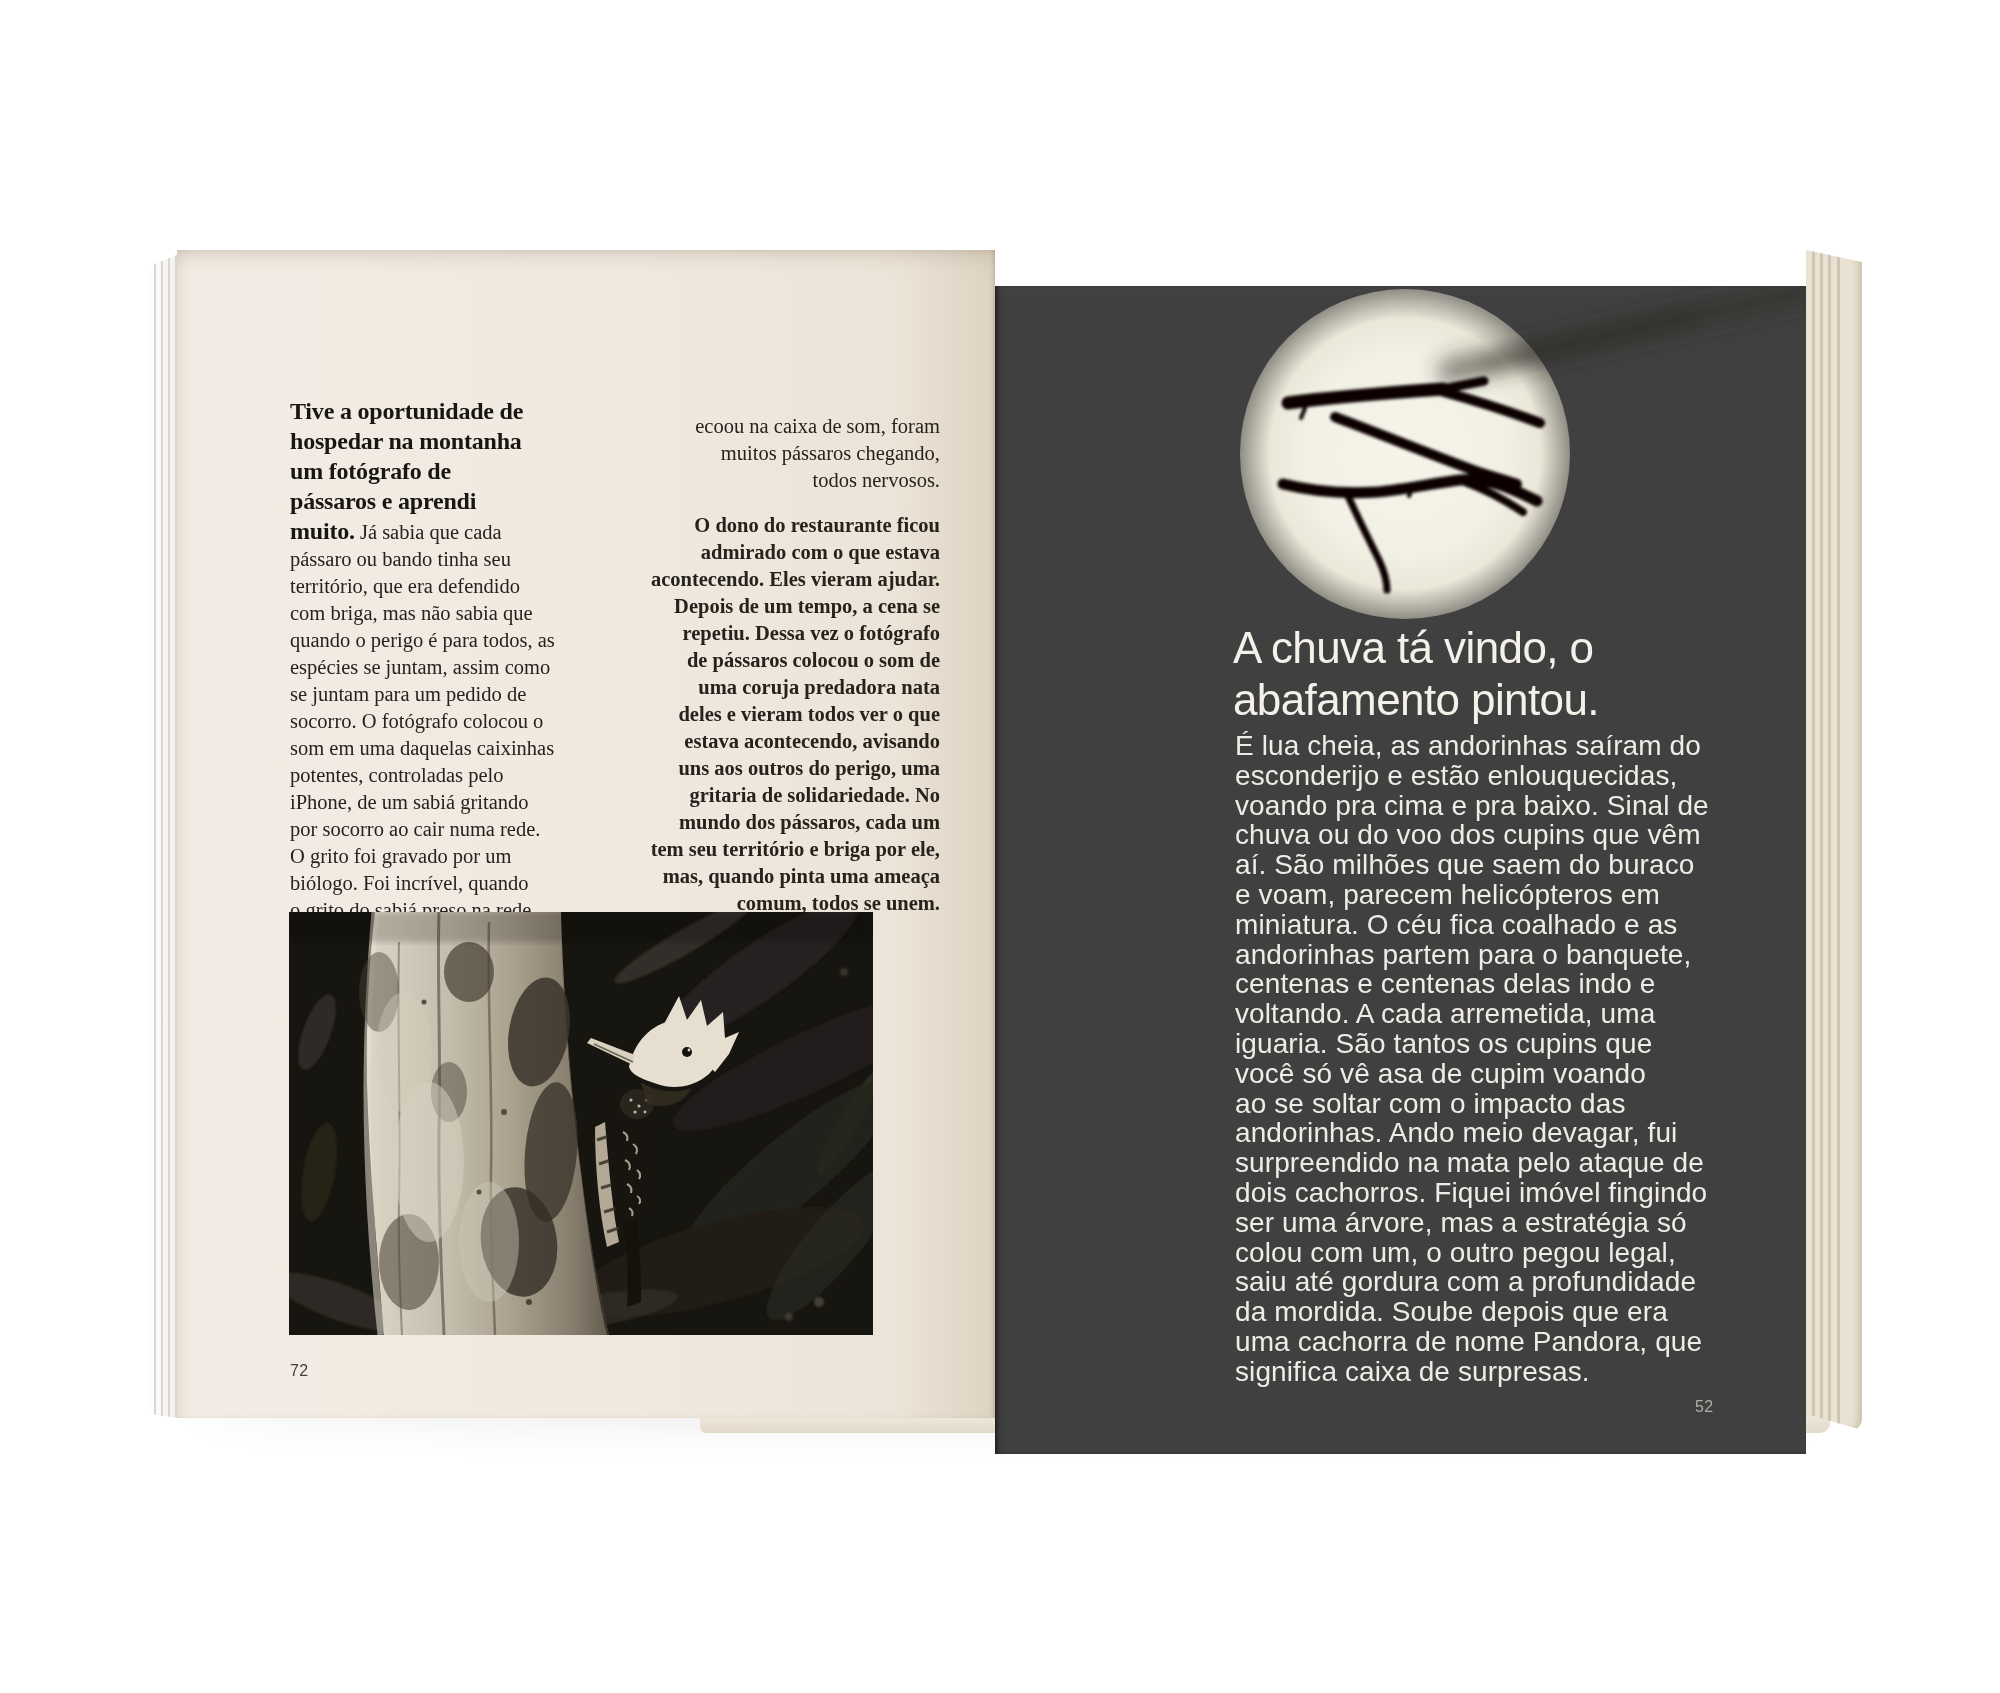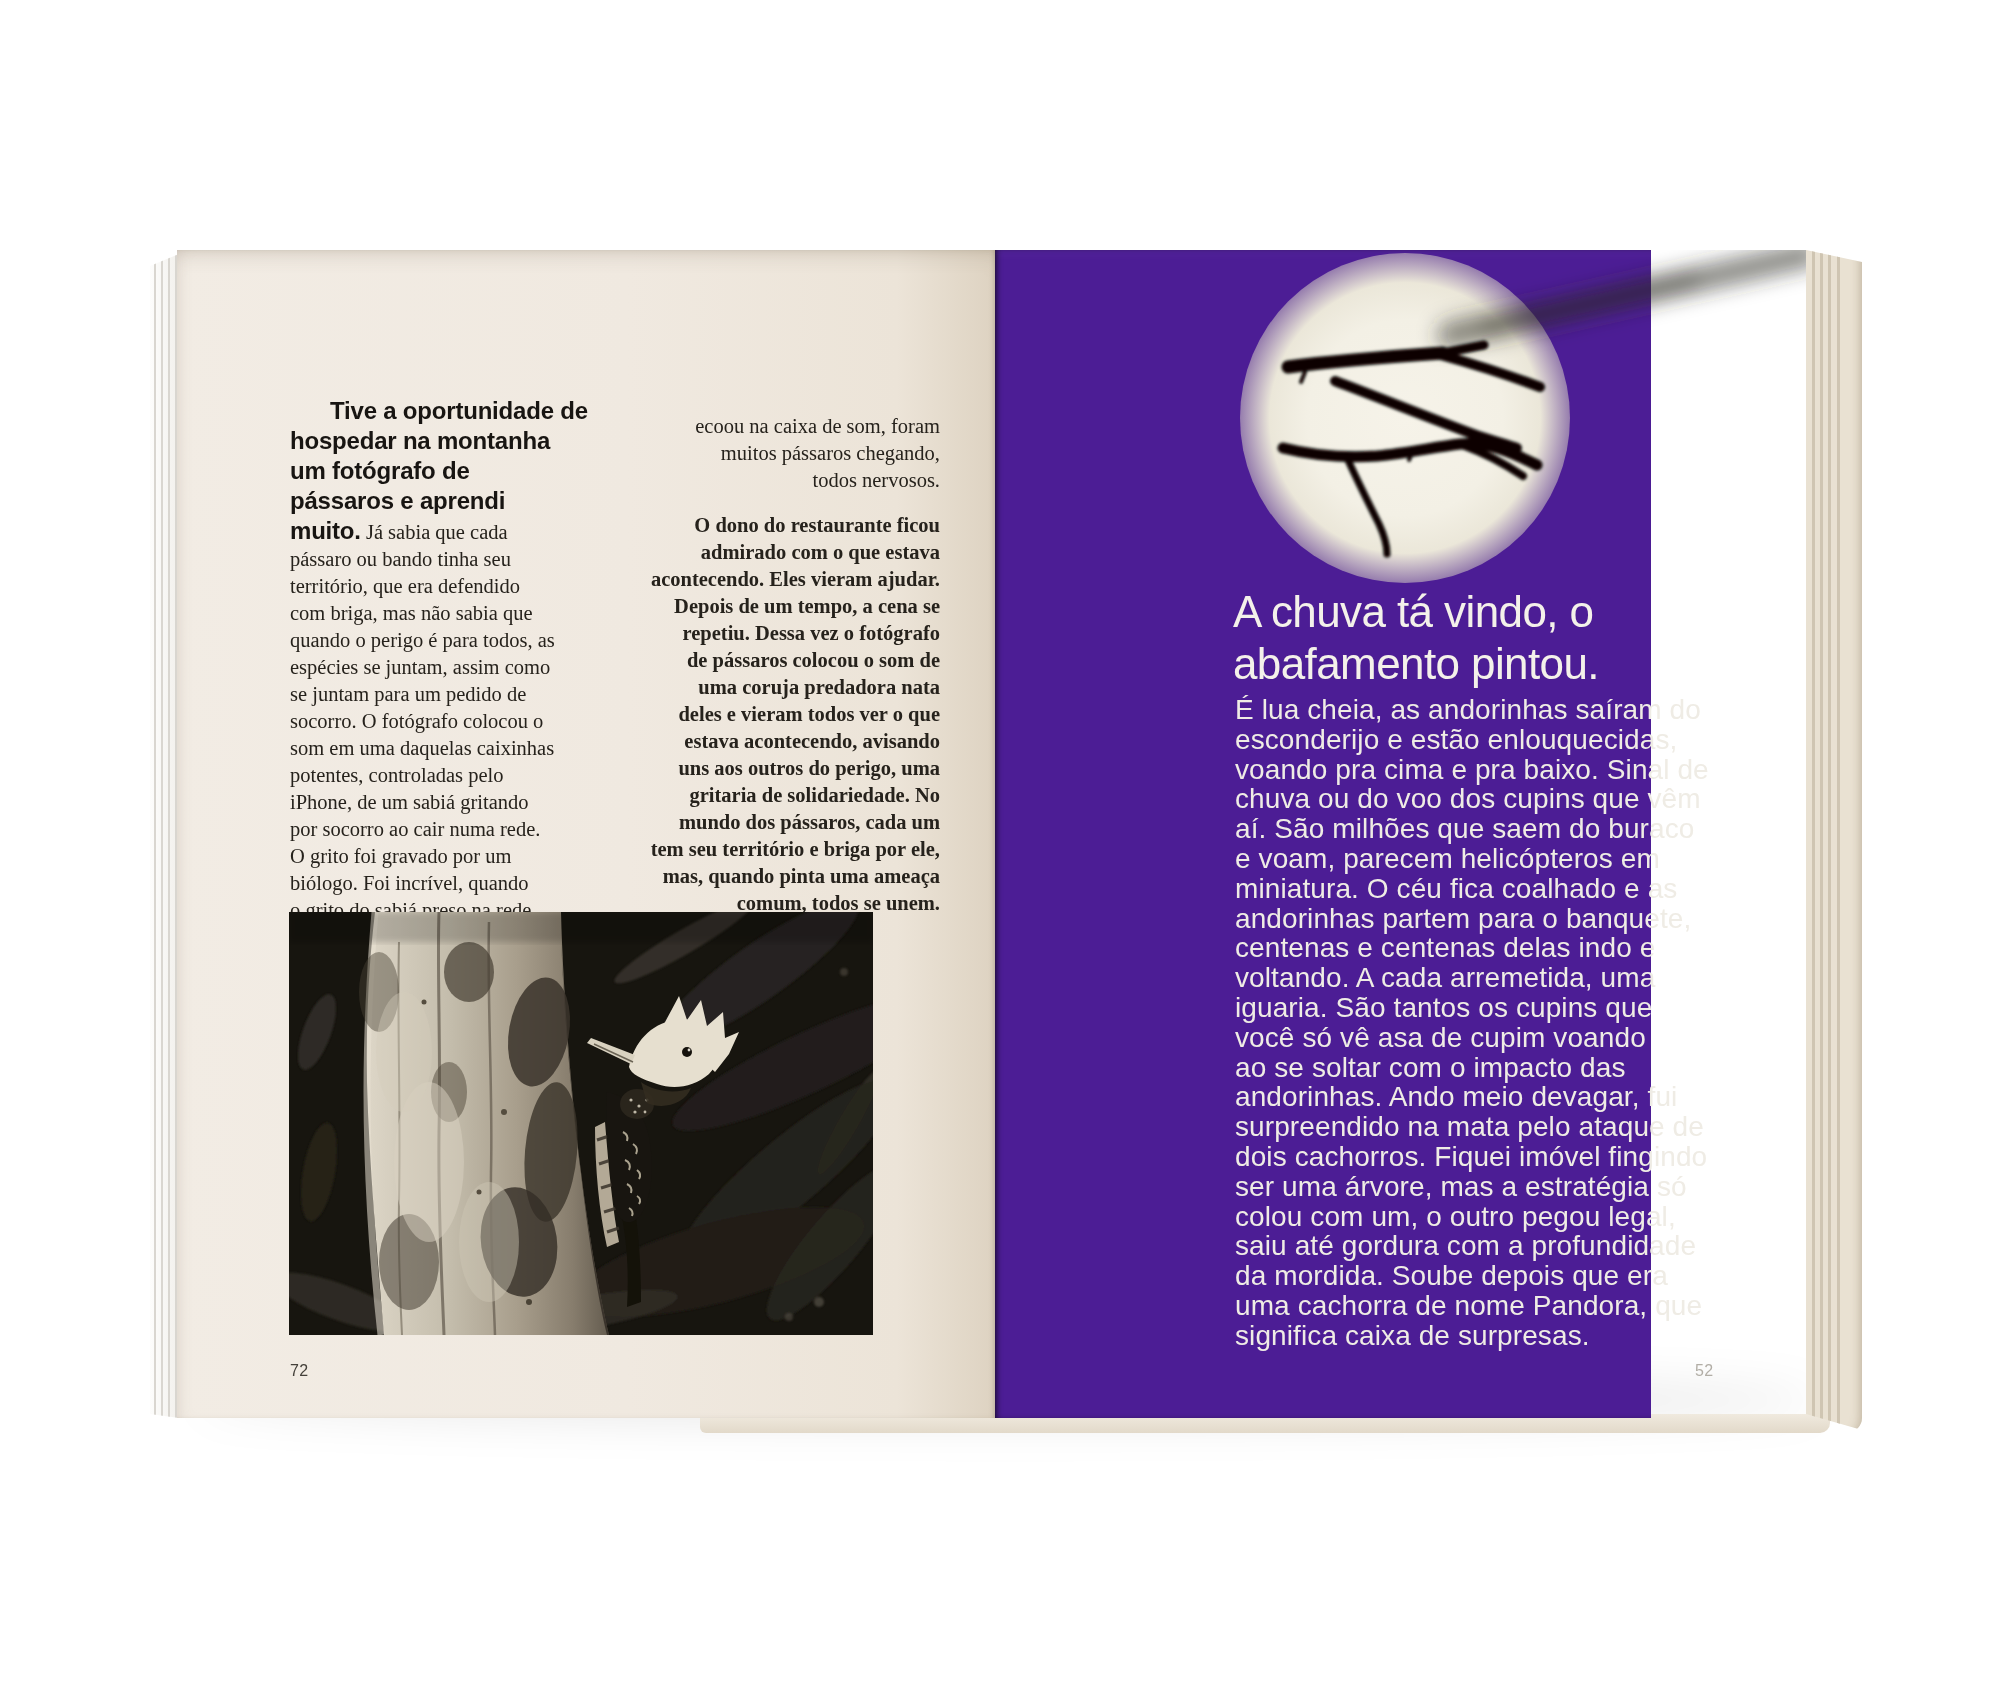--- a/index.html
+++ b/index.html
@@ -10,26 +10,26 @@
   .book-shadow{position:absolute;left:200px;top:1380px;width:1620px;height:40px;background:rgba(0,0,0,0.10);filter:blur(22px);border-radius:50%;}
   
   .left-stack{position:absolute;left:150px;top:254px;width:29px;height:1164px;background:linear-gradient(90deg,#fdfdfc,#f2f0ec);clip-path:polygon(0 12px,100% 0,100% 100%,0 calc(100% - 4px));}
   .left-stack .l{position:absolute;top:0;bottom:0;width:2px;background:#d9d6d0;}
   .right-stack{position:absolute;left:1806px;top:248px;width:56px;height:1184px;background:#e9e1d2;clip-path:polygon(0 2px,100% 14px,100% calc(100% - 2px),0 calc(100% - 18px));border-radius:0 10px 14px 0;box-shadow:inset -8px 0 10px -6px rgba(120,100,70,.35);}
   .right-stack .l{position:absolute;top:0;bottom:0;width:2.5px;background:#cfc5b2;}
   .bottom-stack{position:absolute;left:700px;top:1414px;width:1130px;height:19px;background:linear-gradient(180deg,#f0eadf,#e2d9c9);border-radius:0 0 10px 6px;}
   
   .page{position:absolute;top:250px;height:1168px;}
   .page-left{left:177px;width:818px;background:linear-gradient(90deg,#f2ece4 0%,#f0e9e0 55%,#ece4d8 88%,#ded3c2 99.6%);box-shadow:inset 0 16px 22px -16px rgba(110,90,70,.30), inset 10px 0 18px -12px rgba(110,90,70,.18), inset -3px 0 4px -2px rgba(90,70,50,.25);}
-  .page-right{left:995px;width:656px;background:#4c1d95;box-shadow:inset 0 14px 18px -14px rgba(255,255,255,.05), inset 4px 0 6px -3px rgba(0,0,0,.8);}
+  .page-right{left:995px;width:811px;background:#404040;box-shadow:inset 0 14px 18px -14px rgba(255,255,255,.05), inset 4px 0 6px -3px rgba(0,0,0,.8);margin-top:36px;}
   
   .col{position:absolute;white-space:pre-line;}
   .col1{left:113px;top:128px;width:340px;}
   .col2{left:423px;top:145px;width:340px;text-align:right;}
-  .lead{font-family:Liberation Sans, sans-serif;font-weight:bold;font-size:24px;line-height:30px;letter-spacing:-0.2px;color:#181512;margin-left:40px;}
+  .lead{font-family:Liberation Serif, serif;font-weight:bold;font-size:24px;line-height:30px;letter-spacing:-0.2px;color:#181512;}
   .serif{font-family:"Liberation Serif",serif;font-size:20.5px;line-height:27px;color:#26221c;}
   .col p{margin:0;}
   .col2 .p2{text-indent:24px;font-weight:bold;}
   .pagenum{position:absolute;font-size:16px;letter-spacing:.3px;}
   .pn-left{left:113px;top:1112px;color:#44403a;}
   .pn-right{left:700px;top:1112px;color:#b2aea6;}
   .photo{position:absolute;left:112px;top:662px;width:584px;height:423px;display:block;}
   
   .moon{position:absolute;left:245px;top:3px;width:330px;height:330px;border-radius:50%;
     background:radial-gradient(circle at 50% 50%, #f6f3e9 0%, #f3f0e5 42%, #ebe7d9 58%, rgba(219,214,198,.55) 70%, rgba(150,146,132,.16) 79%, rgba(0,0,0,0) 87%);}

